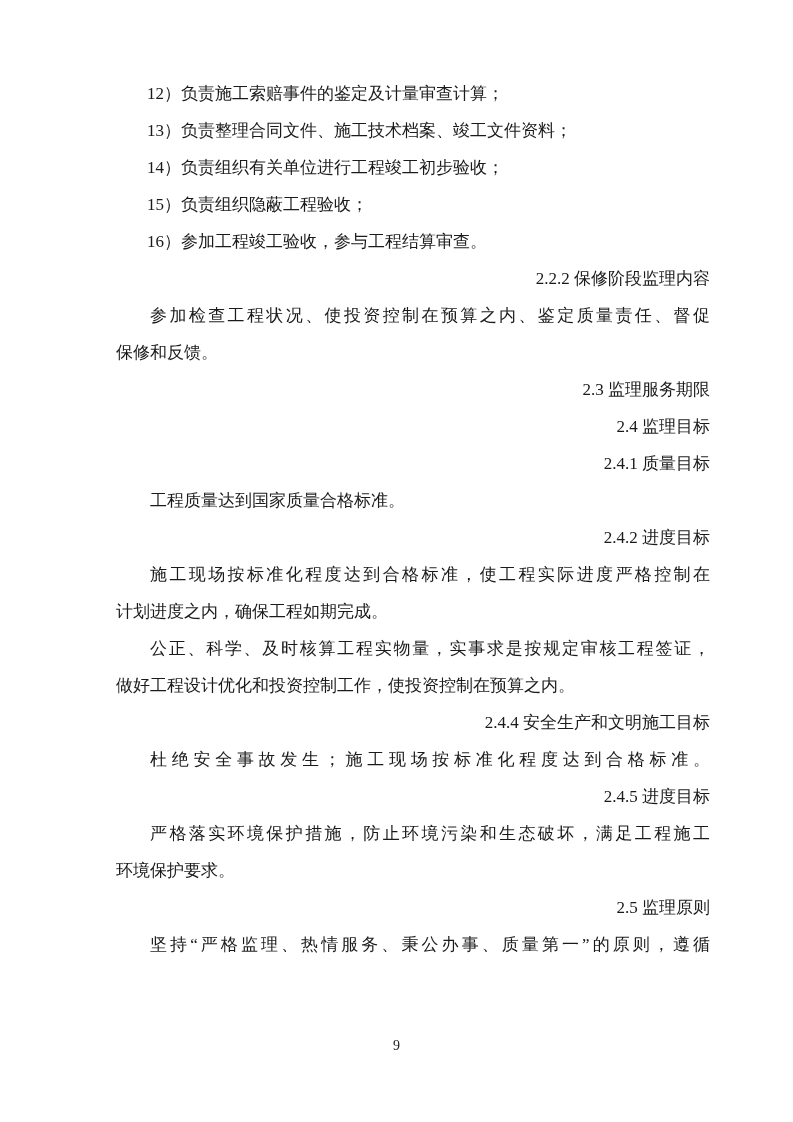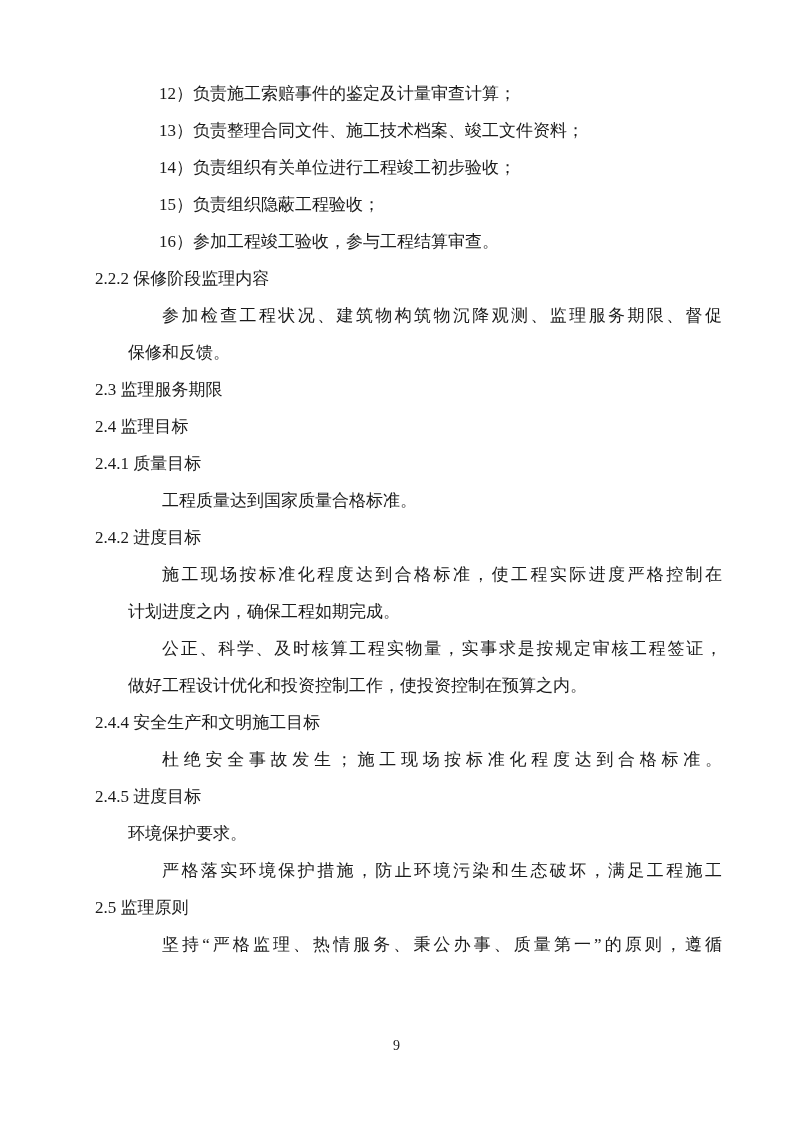--- a/index.html
+++ b/index.html
@@ -11,33 +11,34 @@
     position: relative;
     width: 793px;
     height: 1122px;
     background: #ffffff;
     overflow: hidden;
     font-family: "Liberation Serif", "DejaVu Serif", serif;
     color: #1a1a1a;
   }
   .content {
     position: absolute;
-    left: 95px;
+    left: 83px;
     top: 75px;
     width: 627px;
     font-size: 17px;
     line-height: 37px;
   }
   .line {
     height: 37px;
     white-space: nowrap;
     letter-spacing: 0;
   }
   .heading {
     margin-left: 0;
+    text-align: right;
   }
   .list-item {
     margin-left: 64px;
   }
   .pfirst {
     margin-left: 67px;
   }
   .pcont {
     margin-left: 33px;
   }
@@ -63,33 +64,33 @@
 <body>
 
 <div class="page">
   <div class="content">
     <div class="line list-item">12）负责施工索赔事件的鉴定及计量审查计算；</div>
     <div class="line list-item">13）负责整理合同文件、施工技术档案、竣工文件资料；</div>
     <div class="line list-item">14）负责组织有关单位进行工程竣工初步验收；</div>
     <div class="line list-item">15）负责组织隐蔽工程验收；</div>
     <div class="line list-item">16）参加工程竣工验收，参与工程结算审查。</div>
     <div class="line heading">2.2.2 保修阶段监理内容</div>
-    <div class="line pfirst fill">参加检查工程状况、建筑物构筑物沉降观测、监理服务期限、督促</div>
+    <div class="line pfirst fill">参加检查工程状况、使投资控制在预算之内、鉴定质量责任、督促</div>
     <div class="line pcont">保修和反馈。</div>
     <div class="line heading">2.3 监理服务期限</div>
     <div class="line heading">2.4 监理目标</div>
     <div class="line heading">2.4.1 质量目标</div>
     <div class="line pfirst">工程质量达到国家质量合格标准。</div>
     <div class="line heading">2.4.2 进度目标</div>
     <div class="line pfirst fill">施工现场按标准化程度达到合格标准，使工程实际进度严格控制在</div>
     <div class="line pcont">计划进度之内，确保工程如期完成。</div>
     <div class="line pfirst fill">公正、科学、及时核算工程实物量，实事求是按规定审核工程签证，</div>
     <div class="line pcont">做好工程设计优化和投资控制工作，使投资控制在预算之内。</div>
     <div class="line heading">2.4.4 安全生产和文明施工目标</div>
     <div class="line pfirst fill">杜绝安全事故发生；施工现场按标准化程度达到合格标准。</div>
     <div class="line heading">2.4.5 进度目标</div>
+    <div class="line pfirst fill">严格落实环境保护措施，防止环境污染和生态破坏，满足工程施工</div>
     <div class="line pcont">环境保护要求。</div>
-    <div class="line pfirst fill">严格落实环境保护措施，防止环境污染和生态破坏，满足工程施工</div>
     <div class="line heading">2.5 监理原则</div>
     <div class="line pfirst fill">坚持“严格监理、热情服务、秉公办事、质量第一”的原则，遵循</div>
   </div>
   <div class="pagenum">9</div>
 </div>
 
 </body></html>

